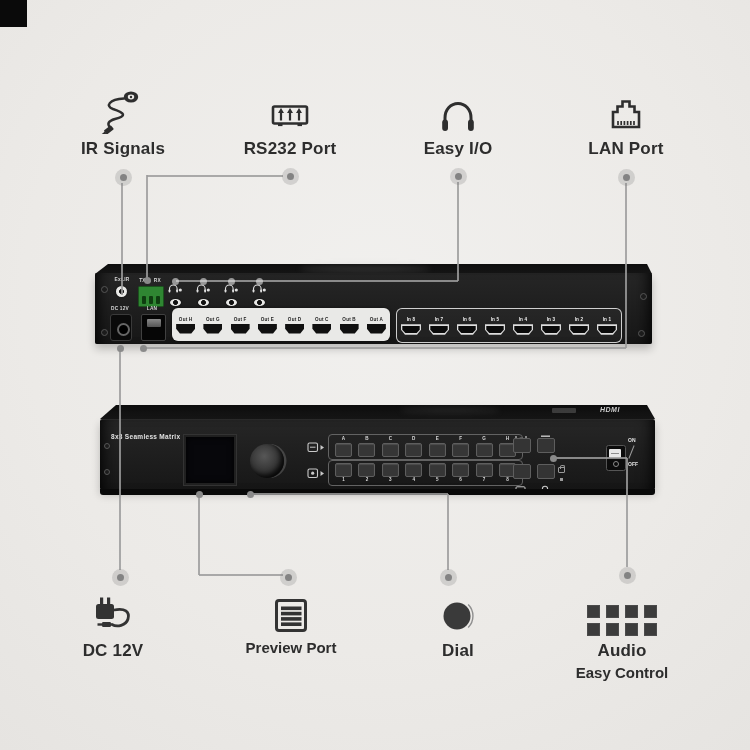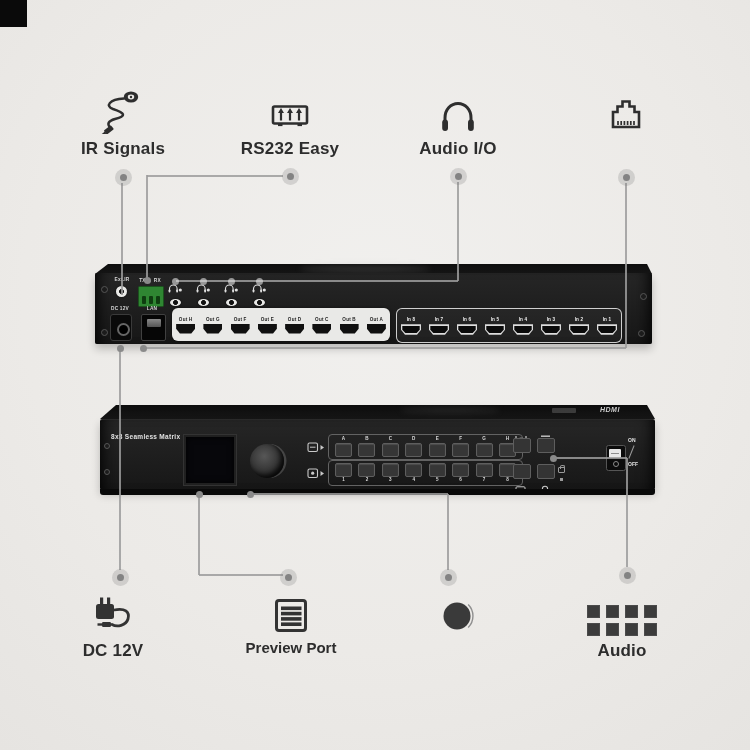--- a/index.html
+++ b/index.html
@@ -109,48 +109,49 @@
         </g>
         <g fill="#2e2e2e">
           <polygon points="9,19 15,19 12,14"></polygon>
             <polygon points="18,19 24,19 21,14"></polygon>
             <polygon points="27,19 33,19 30,14"></polygon>
           <rect x="9" y="29.5" width="4.5" height="2.6"></rect>
             <rect x="28.5" y="29.5" width="4.5" height="2.6"></rect>
         </g>
       </svg>
     </div>
-    <div class="feat-label">RS232 Easy</div>
+    <div class="feat-label">RS232 Port</div>
   </div>
 
   <div class="abs feat" style="left:373px;top:86px;">
     <div class="feat-icon">
       <svg width="40" height="38" viewBox="0 0 40 38">
         <path d="M7,30 v-8 C7,13.5 12.8,7.5 20,7.5 C27.2,7.5 33,13.5 33,22 v8" fill="none" stroke="#2e2e2e" stroke-width="3" stroke-linecap="round"></path>
         <rect x="4.2" y="23.5" width="5.8" height="11.5" rx="2.9" fill="#2e2e2e"></rect>
         <rect x="30" y="23.5" width="5.8" height="11.5" rx="2.9" fill="#2e2e2e"></rect>
       </svg>
     </div>
-    <div class="feat-label">Audio I/O</div>
+    <div class="feat-label">Easy I/O</div>
   </div>
 
   <div class="abs feat" style="left:541px;top:86px;">
     <div class="feat-icon">
       <svg width="42" height="42" viewBox="0 0 42 42">
         <path d="M8,35 V20 h4.5 v-5.5 h5 v-5 h7 v5 h5 V20 H34 v15 z" fill="none" stroke="#2e2e2e" stroke-width="2.6" stroke-linejoin="miter"></path>
         <g stroke="#2e2e2e" stroke-width="1.7">
           <line x1="13" y1="29" x2="13" y2="33"></line>
             <line x1="16.2" y1="29" x2="16.2" y2="33"></line>
           <line x1="19.4" y1="29" x2="19.4" y2="33"></line>
             <line x1="22.6" y1="29" x2="22.6" y2="33"></line>
           <line x1="25.8" y1="29" x2="25.8" y2="33"></line>
             <line x1="29" y1="29" x2="29" y2="33"></line>
         </g>
       </svg>
     </div>
+    <div class="feat-label">LAN Port</div>
   </div>
 
   <div class="abs dev-top" style="left:95px;top:264px;width:557px;height:10px;background:linear-gradient(#0e0e0e,#161616);clip-path:polygon(13px 0,calc(100% - 5px) 0,100% 100%,0 100%);"></div>
   <div class="abs smudge" style="left:300px;top:265px;width:130px;height:8px;background:rgba(150,150,150,.20);"></div>
 
   <div class="abs dev-face" style="left:95px;top:273px;width:557px;height:71px;">
     <div class="abs screw" style="left:6px;top:13px;width:5px;height:5px;"></div>
     <div class="abs screw" style="left:6px;top:56px;width:5px;height:5px;"></div>
     <div class="abs screw" style="left:545px;top:20px;width:5px;height:5px;"></div>
     <div class="abs screw" style="left:543px;top:57px;width:5px;height:5px;"></div>
@@ -499,30 +500,32 @@
     <div class="feat-sub">Preview Port</div>
   </div>
 
   <div class="abs feat" style="left:373px;top:588px;">
     <div class="feat-icon">
       <svg width="40" height="40" viewBox="0 0 40 40">
         <circle cx="19" cy="20" r="13.5" fill="#3a3a3a"></circle>
         <path d="M30.2,8.5 A16.3,16.3 0 0 1 30.2,31.5" fill="none" stroke="#8f8f8f" stroke-width="1.4"></path>
       </svg>
     </div>
+    <div class="feat-label">Dial</div>
   </div>
 
   <div class="abs feat" style="left:537px;top:588px;">
     <div class="feat-icon">
       <div id="keypad-grid" class="kp-grid">
           <div class="kp-sq"></div>
           <div class="kp-sq"></div>
           <div class="kp-sq"></div>
           <div class="kp-sq"></div>
           <div class="kp-sq"></div>
           <div class="kp-sq"></div>
           <div class="kp-sq"></div>
           <div class="kp-sq"></div>
         </div>
     </div>
     <div class="feat-label">Audio</div>
+    <div class="feat-sub">Easy Control</div>
   </div>
 </div>
 
 </body></html>

